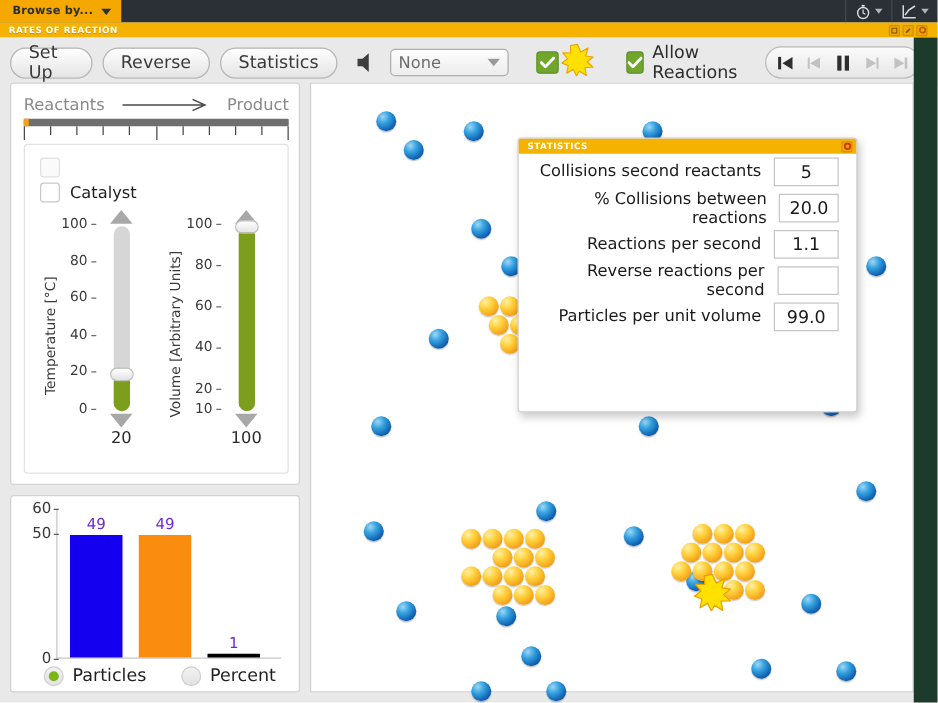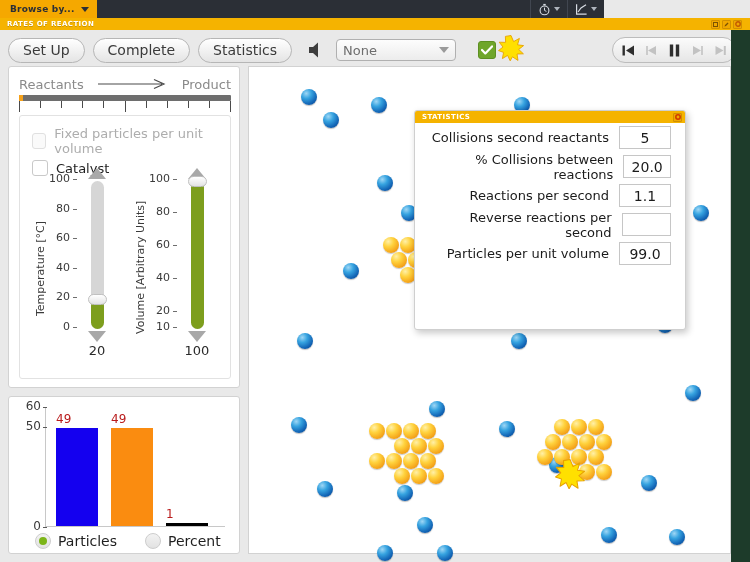--- a/index.html
+++ b/index.html
@@ -7,21 +7,21 @@
   body {
     width:750px; height:562px;
     font-family:"DejaVu Sans", sans-serif;
     background:#e9e9e9;
     overflow:hidden;
     position:relative;
   }
 
   
   #topbar{
-    position:absolute; left:0; top:0; width:604px; height:18px;
+    position:absolute; left:0; top:0; width:750px; height:18px;
     background:#2b2f36;
     display:flex; align-items:center;
   }
   #browse-by{
     height:18px; padding:0 8px 0 10px;
     background:#f5a800;
     color:#2b2f36; font-size:9px; font-weight:bold;
     display:flex; align-items:center; gap:6px;
     letter-spacing:.2px;
   }
@@ -170,21 +170,21 @@
     position:absolute; left:8px; top:396px; width:232px; height:158px;
     background:#ffffff; border:1px solid #d2d2d2; border-radius:3px;
   }
   #plot{
     position:absolute; left:36px; top:10px; width:180px; height:120px;
     border-left:1px solid #c8c8c8; border-bottom:1px solid #c8c8c8;
   }
   .ylab{ position:absolute; font-size:12px; color:#3a3a3a; text-align:right; width:24px; right:100%; margin-right:5px;}
   .ytick{ position:absolute; right:100%; width:4px; height:1px; background:#5a5a5a;}
   .bar{ position:absolute; bottom:0; }
-  .barval{ position:absolute; font-size:12px; color:#b91c1c; }
+  .barval{ position:absolute; font-size:12px; color:#6d28d9; text-align:center;}
   #radios{ position:absolute; left:26px; top:136px; display:flex; gap:28px; align-items:center;}
   .radio-wrap{ display:flex; align-items:center; gap:7px; cursor:pointer;}
   .radio{
     width:16px;height:16px;border-radius:50%;
     background:linear-gradient(#f2f2f2,#e2e2e2); border:1px solid #cdcdcd;
     display:flex;align-items:center;justify-content:center;
   }
   .radio .dot{ width:8px;height:8px;border-radius:50%; background:#7cb518;}
   .rlabel{ font-size:14px; color:#1f1f1f;}
 
@@ -291,21 +291,21 @@
     <span class="win-btn">
       <svg width="6" height="6" viewBox="0 0 6 6">
           <circle cx="3" cy="3" r="2.2" fill="none" stroke="#c25800" stroke-width="1.4"></circle>
         </svg>
     </span>
   </div>
 </div>
 
 <div id="toolbar">
   <div class="btn">Set Up</div>
-  <div class="btn">Complete</div>
+  <div class="btn">Reverse</div>
   <div class="btn">Statistics</div>
 
   <div id="speaker">
     <svg width="20" height="18" viewBox="0 0 20 18">
       <path d="M2 6 L6 6 L11 1.5 L11 16.5 L6 12 L2 12 Z" fill="#3d3d3d"></path>
     </svg>
   </div>
 
   <div id="sound-select">
     <span>None</span>
@@ -318,20 +318,28 @@
           <path d="M1 5 L4.3 8.4 L11 1.4" stroke="#ffffff" stroke-width="2.2" fill="none" stroke-linecap="round" stroke-linejoin="round"></path>
         </svg>
     </span>
     <span>
       <svg width="26" height="26" viewBox="0 0 26 26">
         <path d="M13 0.5 L15.6 6.6 L21.4 3.4 L19.5 9.8 L25.6 10.6 L20.7 14.4 L25.4 18.8 L19 19 L20 25.4 L14.4 21.8 L12.2 25.8 L9.6 20.4 L4.4 23.6 L5.6 17.4 L0.5 15.6 L5 12 L1.2 7.2 L7.6 7.4 L7.4 1.4 Z" fill="#ffe000" stroke="#e8a200" stroke-width="0.9" stroke-linejoin="round"></path>
       </svg>
     </span>
   </div>
 
+  <div id="allow-react">
+    <span class="chk">
+      <svg width="12" height="10" viewBox="0 0 12 10">
+          <path d="M1 5 L4.3 8.4 L11 1.4" stroke="#ffffff" stroke-width="2.2" fill="none" stroke-linecap="round" stroke-linejoin="round"></path>
+        </svg>
+    </span>
+    <span>Allow Reactions</span>
+  </div>
 
   <div id="transport">
     <span class="tp">
       <svg width="14" height="13" viewBox="0 0 14 13">
           <rect x="1.5" y="1.5" width="2.4" height="10" fill="#2e2e2e"></rect>
           <path d="M13 1.5 L13 11.5 L5 6.5 Z" fill="#2e2e2e"></path>
         </svg>
     </span>
     <span class="tp">
       <svg width="13" height="13" viewBox="0 0 13 13">
@@ -385,21 +393,20 @@
       <div class="tick" style="left: 127px; height: 7px;"></div>
       <div class="tick" style="left: 148px; height: 7px;"></div>
       <div class="tick" style="left: 169px; height: 7px;"></div>
       <div class="tick" style="left: 190px; height: 7px;"></div>
       <div class="tick" style="left: 211px; height: 11px;"></div>
     </div>
 
   <div id="opt-box">
     <div class="cbrow r1">
       <span class="cbox dis"></span>
-      <span class="cblabel dis">Fixed particles per unit volume</span>
     </div>
     <div class="cbrow r2">
       <span class="cbox"></span>
       <span class="cblabel">Catalyst</span>
     </div>
 
     <div class="slider-group" style="left:60px; top:52px; width:34px;">
       <div class="sl-arrow-up"></div>
       <div class="sl-track" style="height:148px;">
         <div class="sl-fill" id="temp-fill" style="bottom: 0px; height: 30px;"></div>

